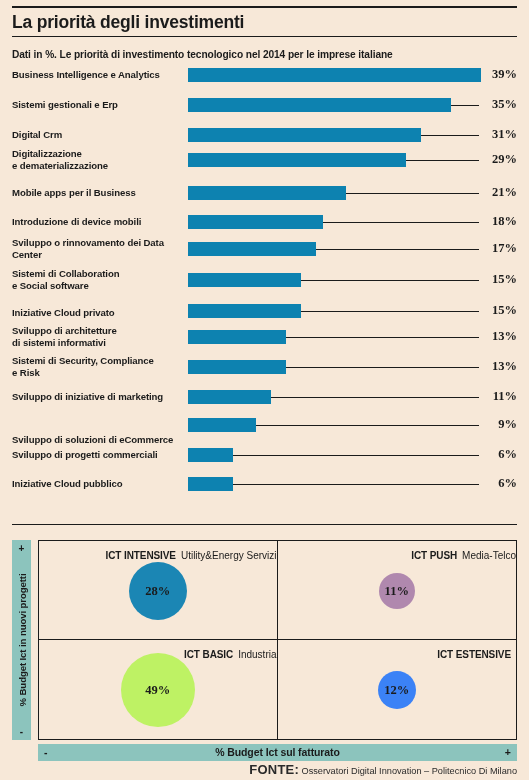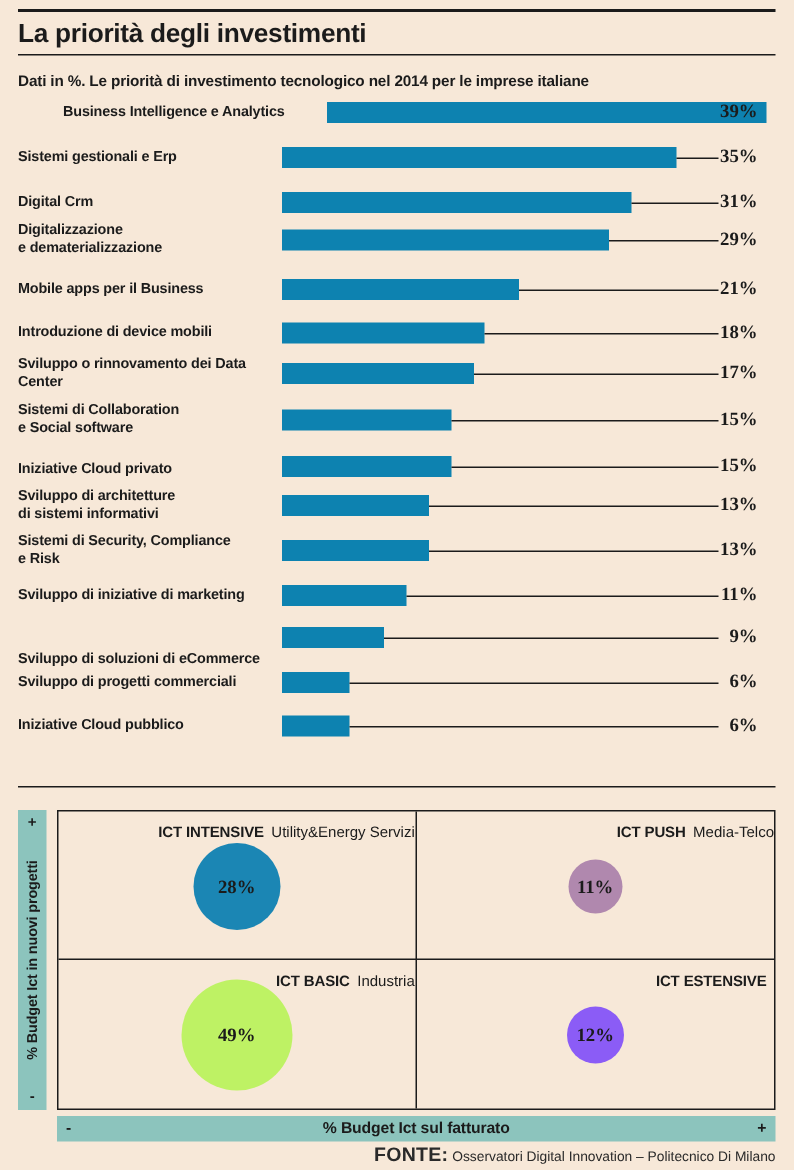--- a/index.html
+++ b/index.html
@@ -59,21 +59,21 @@
     width: 176px;
     font-size: 9.6px;
     font-weight: bold;
     line-height: 11.4px;
     letter-spacing: -0.1px;
     color: #1b1b1b;
   }
   .bar-track {
     position: absolute;
     left: 176px;
-    right: 12px;
+    right: 0;
     top: 0;
     height: 29px;
   }
   .bar-fill {
     position: absolute;
     top: 0;
     left: 0;
     height: 14px;
     background: #0d82b0;
   }
@@ -245,21 +245,21 @@
 <body>
 
 <div id="header">
   <div id="title-rule-top"></div>
   <div id="page-title">La priorità degli investimenti</div>
   <div id="title-rule-bottom"></div>
   <div id="subtitle">Dati in %. Le priorità di investimento tecnologico nel 2014 per le imprese italiane</div>
 </div>
 
 <div id="barchart">
-    <div class="bar-row" style="top: 0px; margin-left: 30px;">
+    <div class="bar-row" style="top: 0px;">
       <div class="bar-label" style="top: 1px; position: absolute;">Business Intelligence e Analytics</div>
       <div class="bar-track">
         <div class="bar-fill" style="width: 292.5px; background: rgb(13, 130, 176);"></div>
         <div class="bar-value">39%</div>
       </div>
     </div>
     <div class="bar-row" style="top: 30px;">
       <div class="bar-label" style="top: 1px; position: absolute;">Sistemi gestionali e Erp</div>
       <div class="bar-track">
         <div class="bar-fill" style="width: 262.5px; background: rgb(13, 130, 176);"></div>
@@ -401,21 +401,21 @@
       <div class="q-heading">
         <span class="q-name">ICT BASIC</span><span class="q-sector">Industria</span>
       </div>
       <div class="q-bubble" style="width: 74px; height: 74px; background: #bef264; top: 13px;">49%</div>
     </div>
 
     <div class="quadrant q-br">
       <div class="q-heading">
         <span class="q-name">ICT ESTENSIVE</span><span class="q-sector"></span>
       </div>
-      <div class="q-bubble" style="width: 38px; height: 38px; background: #8b5cf6; top: 31px;">12%</div>
+      <div class="q-bubble" style="width: 38px; height: 38px; background: #3b82f6; top: 31px;">12%</div>
     </div>
   </div>
 
   <div id="x-axis-band">
     <span class="axis-minus">-</span>
     <span class="axis-text">% Budget Ict sul fatturato</span>
     <span class="axis-plus">+</span>
   </div>
 </div>
 

